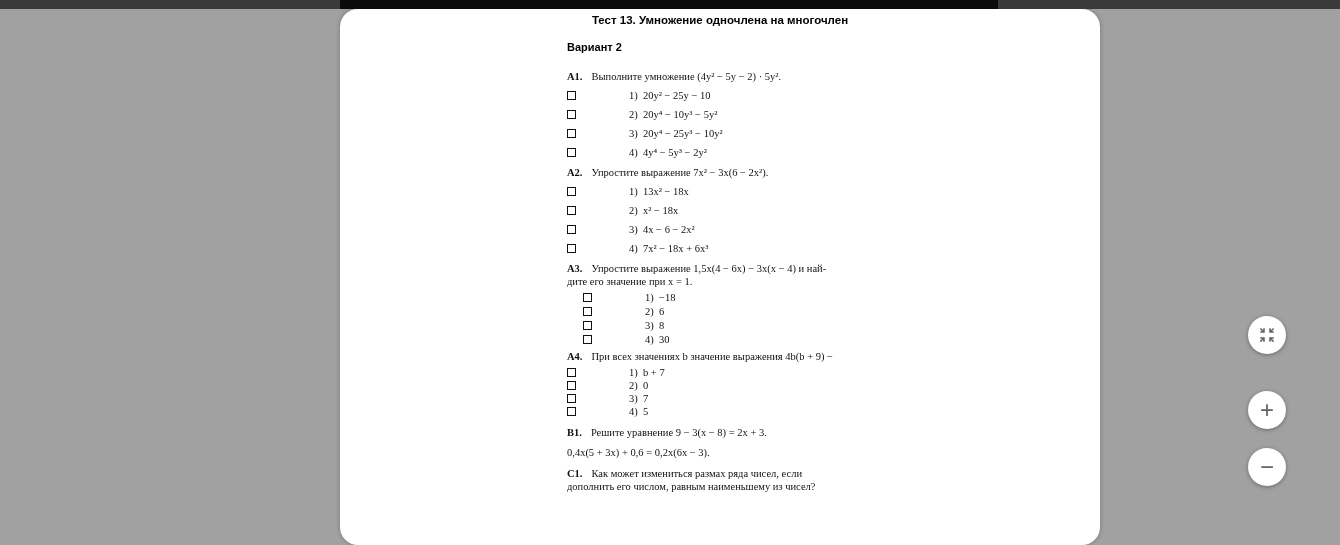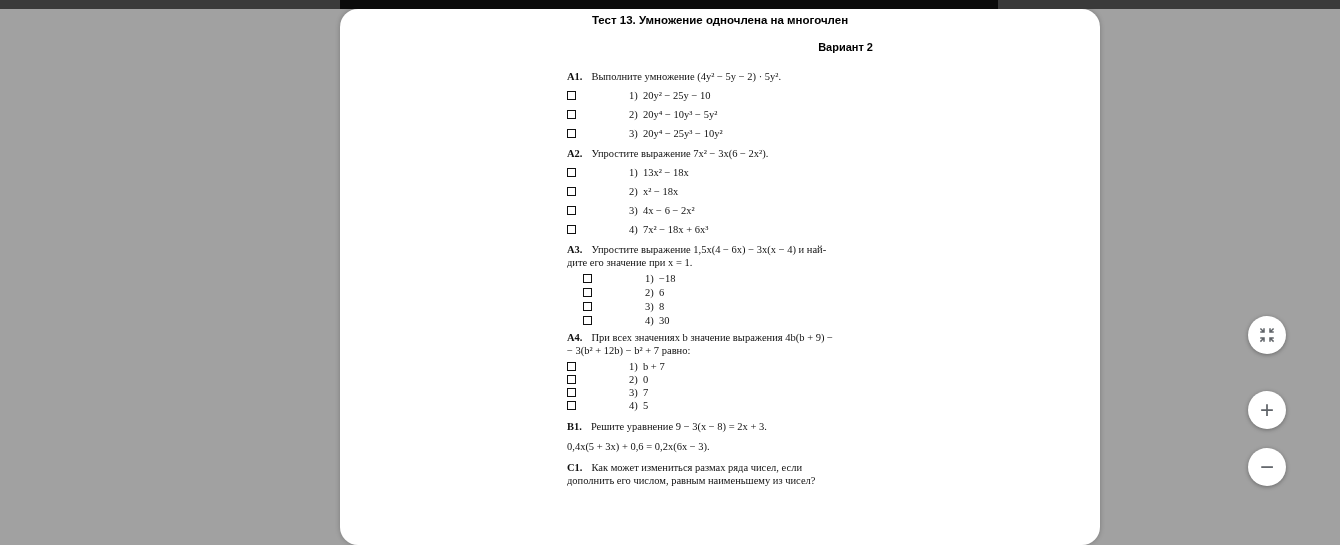--- a/index.html
+++ b/index.html
@@ -27,21 +27,21 @@
     width:306px;margin:0 auto;padding-top:5px;
     font-size:10.5px;line-height:13px;color:#111;
   }
   .doc-title{
     font-family:"Liberation Sans",sans-serif;
     font-weight:bold;font-size:11.5px;line-height:13.5px;
     text-align:center;width:272px;margin:0 auto;color:#000;
   }
   .doc-variant{
     font-family:"Liberation Sans",sans-serif;
-    font-weight:bold;font-size:11px;text-align:right;
+    font-weight:bold;font-size:11px;text-align:left;
     margin-top:13px;color:#000;
   }
   .q{margin-top:4px;}
   .q.mt16{margin-top:16px;}
   .q.mt8{margin-top:8px;}
   .q.mt7{margin-top:7px;}
   .q.mt3{margin-top:3px;}
   .q-label{font-weight:bold;padding-right:9px;}
   .q-line,.q-cont{text-align:justify;}
   .opts{margin:3px 0 1px;}
@@ -93,20 +93,24 @@
               <span class="opt-text">1)  20y² − 25y − 10</span>
             </div>
           <div class="option">
               <span class="checkbox"></span>
               <span class="opt-text">2)  20y⁴ − 10y³ − 5y²</span>
             </div>
           <div class="option">
               <span class="checkbox"></span>
               <span class="opt-text">3)  20y⁴ − 25y³ − 10y²</span>
             </div>
+          <div class="option">
+              <span class="checkbox"></span>
+              <span class="opt-text">4)  4y⁴ − 5y³ − 2y²</span>
+            </div>
         </div>
       </div>
 
       <div class="q">
         <div class="q-line">
           <span class="q-label">А2.</span><span>Упростите выражение 7x² − 3x(6 − 2x²).</span>
         </div>
         <div class="opts s19">
           <div class="option">
               <span class="checkbox"></span>
@@ -149,21 +153,20 @@
               <span class="checkbox"></span>
               <span class="opt-text">4)  30</span>
             </div>
         </div>
       </div>
 
       <div class="q mt3">
         <div class="q-line">
           <span class="q-label">А4.</span><span>При всех значениях b значение выражения 4b(b + 9) −</span>
         </div>
-        <div class="q-cont">− 3(b² + 12b) − b² + 7  равно:</div>
         <div class="opts s13">
           <div class="option">
               <span class="checkbox"></span>
               <span class="opt-text">1)  b + 7</span>
             </div>
           <div class="option">
               <span class="checkbox"></span>
               <span class="opt-text">2)  0</span>
             </div>
           <div class="option">

